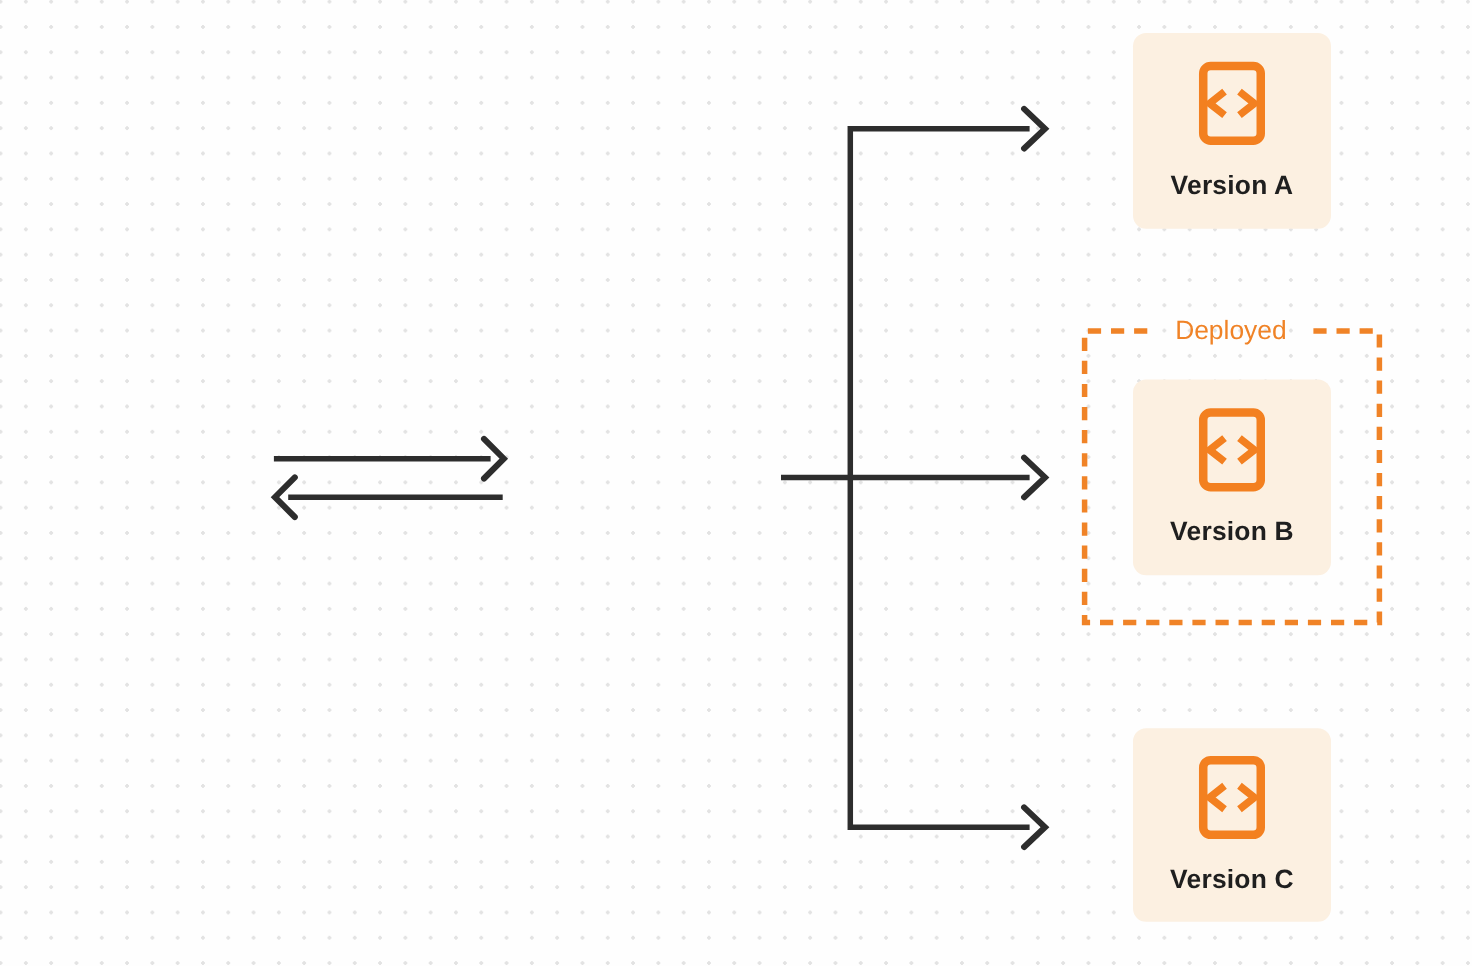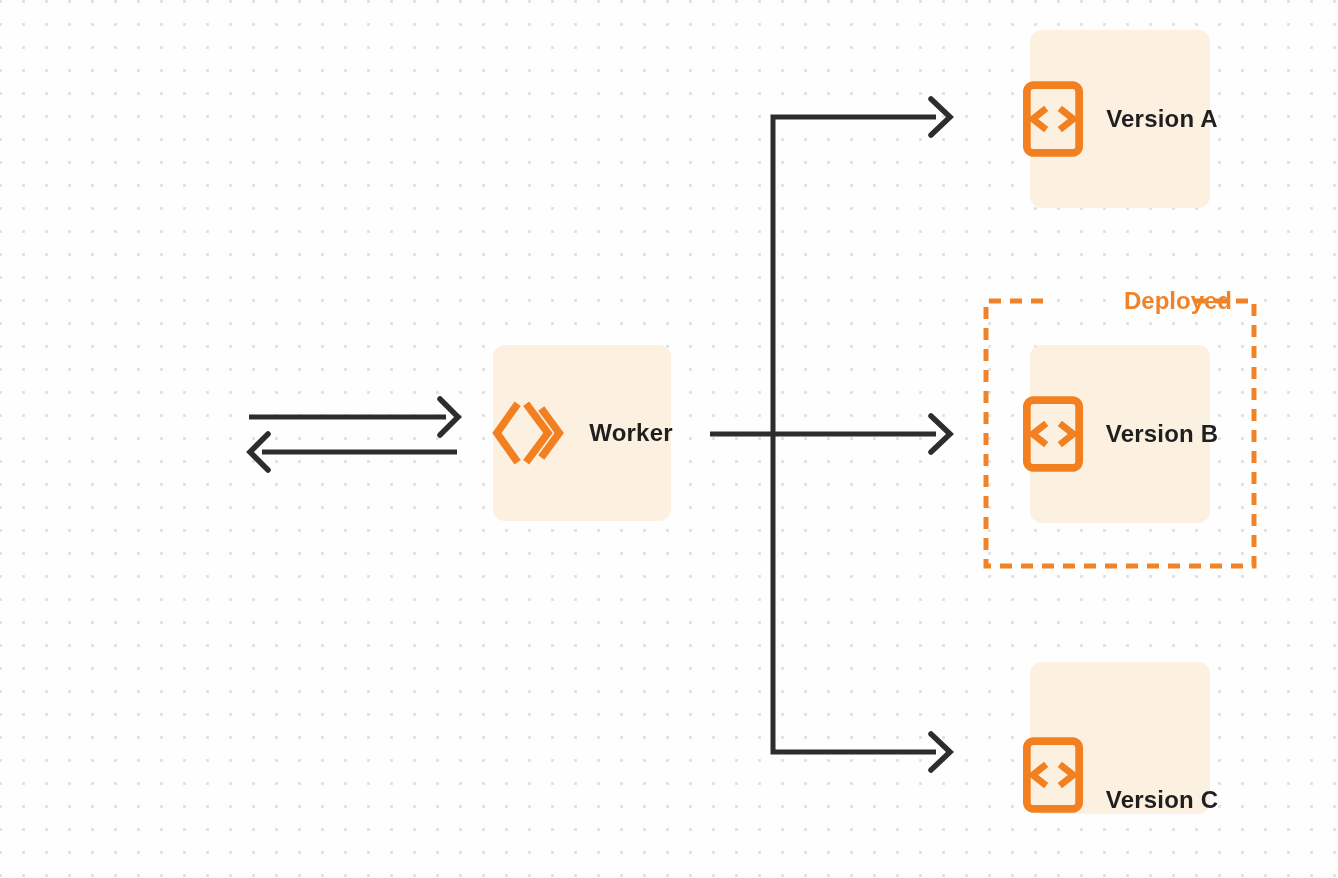--- a/index.html
+++ b/index.html
@@ -41,20 +41,21 @@
     fill: none;
     stroke: #f08327;
     stroke-width: 5;
     stroke-dasharray: 12 9;
     stroke-linecap: butt;
   }
   .node {
     position: absolute;
     border-radius: 12px;
     display: flex;
+    flex-direction: column;
     align-items: center;
     justify-content: center;
     gap: 22px;
   }
   .node .label {
     font-size: 24px;
     font-weight: bold;
     color: #1f1f1f;
     letter-spacing: 0.2px;
     white-space: nowrap;
@@ -65,28 +66,28 @@
     background: #f6f6f8;
   }
   .node-worker {
     left: 493px; top: 345px;
     width: 178px; height: 176px;
     background: #fcf0e1;
   }
   .node-version { background: #fcf0e1; width: 180px; height: 178px; }
   .node-version-a { left: 1030px; top: 30px; }
   .node-version-b { left: 1030px; top: 345px; align-items: center; }
-  .node-version-c { left: 1030px; top: 662px; height: 152px; align-items: flex-end; }
+  .node-version-c { left: 1030px; top: 662px; height: 176px; }
   .icon-box { line-height: 0; }
   .deployed-label {
     position: absolute;
-    left: 1178px; top: 301px;
+    left: 1119px; top: 301px;
     transform: translate(-50%, -50%);
     font-size: 24px;
-    font-weight: bold;
+    font-weight: normal;
     color: #f08327;
     white-space: nowrap;
   }
   .traffic-label {
     position: absolute;
     left: 781px; top: 351px;
     width: 164px;
     text-align: center;
     color: #1c1c1c;
     font-weight: bold;
@@ -126,32 +127,20 @@
 
     <g>
       <path class="wire" d="M710 434 H936"></path>
       <path class="wirehead" d="M931 416 L950 434 L931 452"></path>
     </g>
 
     <path class="dashed-boundary" d="M1043 301 H986 V566 H1254 V301 H1193"></path>
   </svg>
 
 
-  <div class="node node-worker">
-    <span class="icon-box">
-      <svg width="76" height="68" viewBox="0 0 80 72" xmlns="http://www.w3.org/2000/svg">
-        <g fill="none" stroke="#f38020" stroke-width="8" stroke-linejoin="miter" stroke-linecap="butt">
-          <polyline points="28,5 6,36 28,67"></polyline>
-          <polyline points="37,5 60,36 37,67"></polyline>
-          <polyline points="53,10 72,36 53,62"></polyline>
-        </g>
-      </svg>
-    </span>
-    <div class="label">Worker</div>
-  </div>
 
   <div class="node node-version node-version-a">
     <span class="icon-box">
       <svg width="62" height="78" viewBox="0 0 64 80" xmlns="http://www.w3.org/2000/svg">
         <rect x="5" y="5" width="54" height="70" rx="7" fill="none" stroke="#f38020" stroke-width="8"></rect>
         <g fill="none" stroke="#f38020" stroke-width="7" stroke-linejoin="miter" stroke-linecap="butt">
           <polyline points="25,29 11,40 25,51"></polyline>
           <polyline points="39,29 53,40 39,51"></polyline>
         </g>
       </svg>

